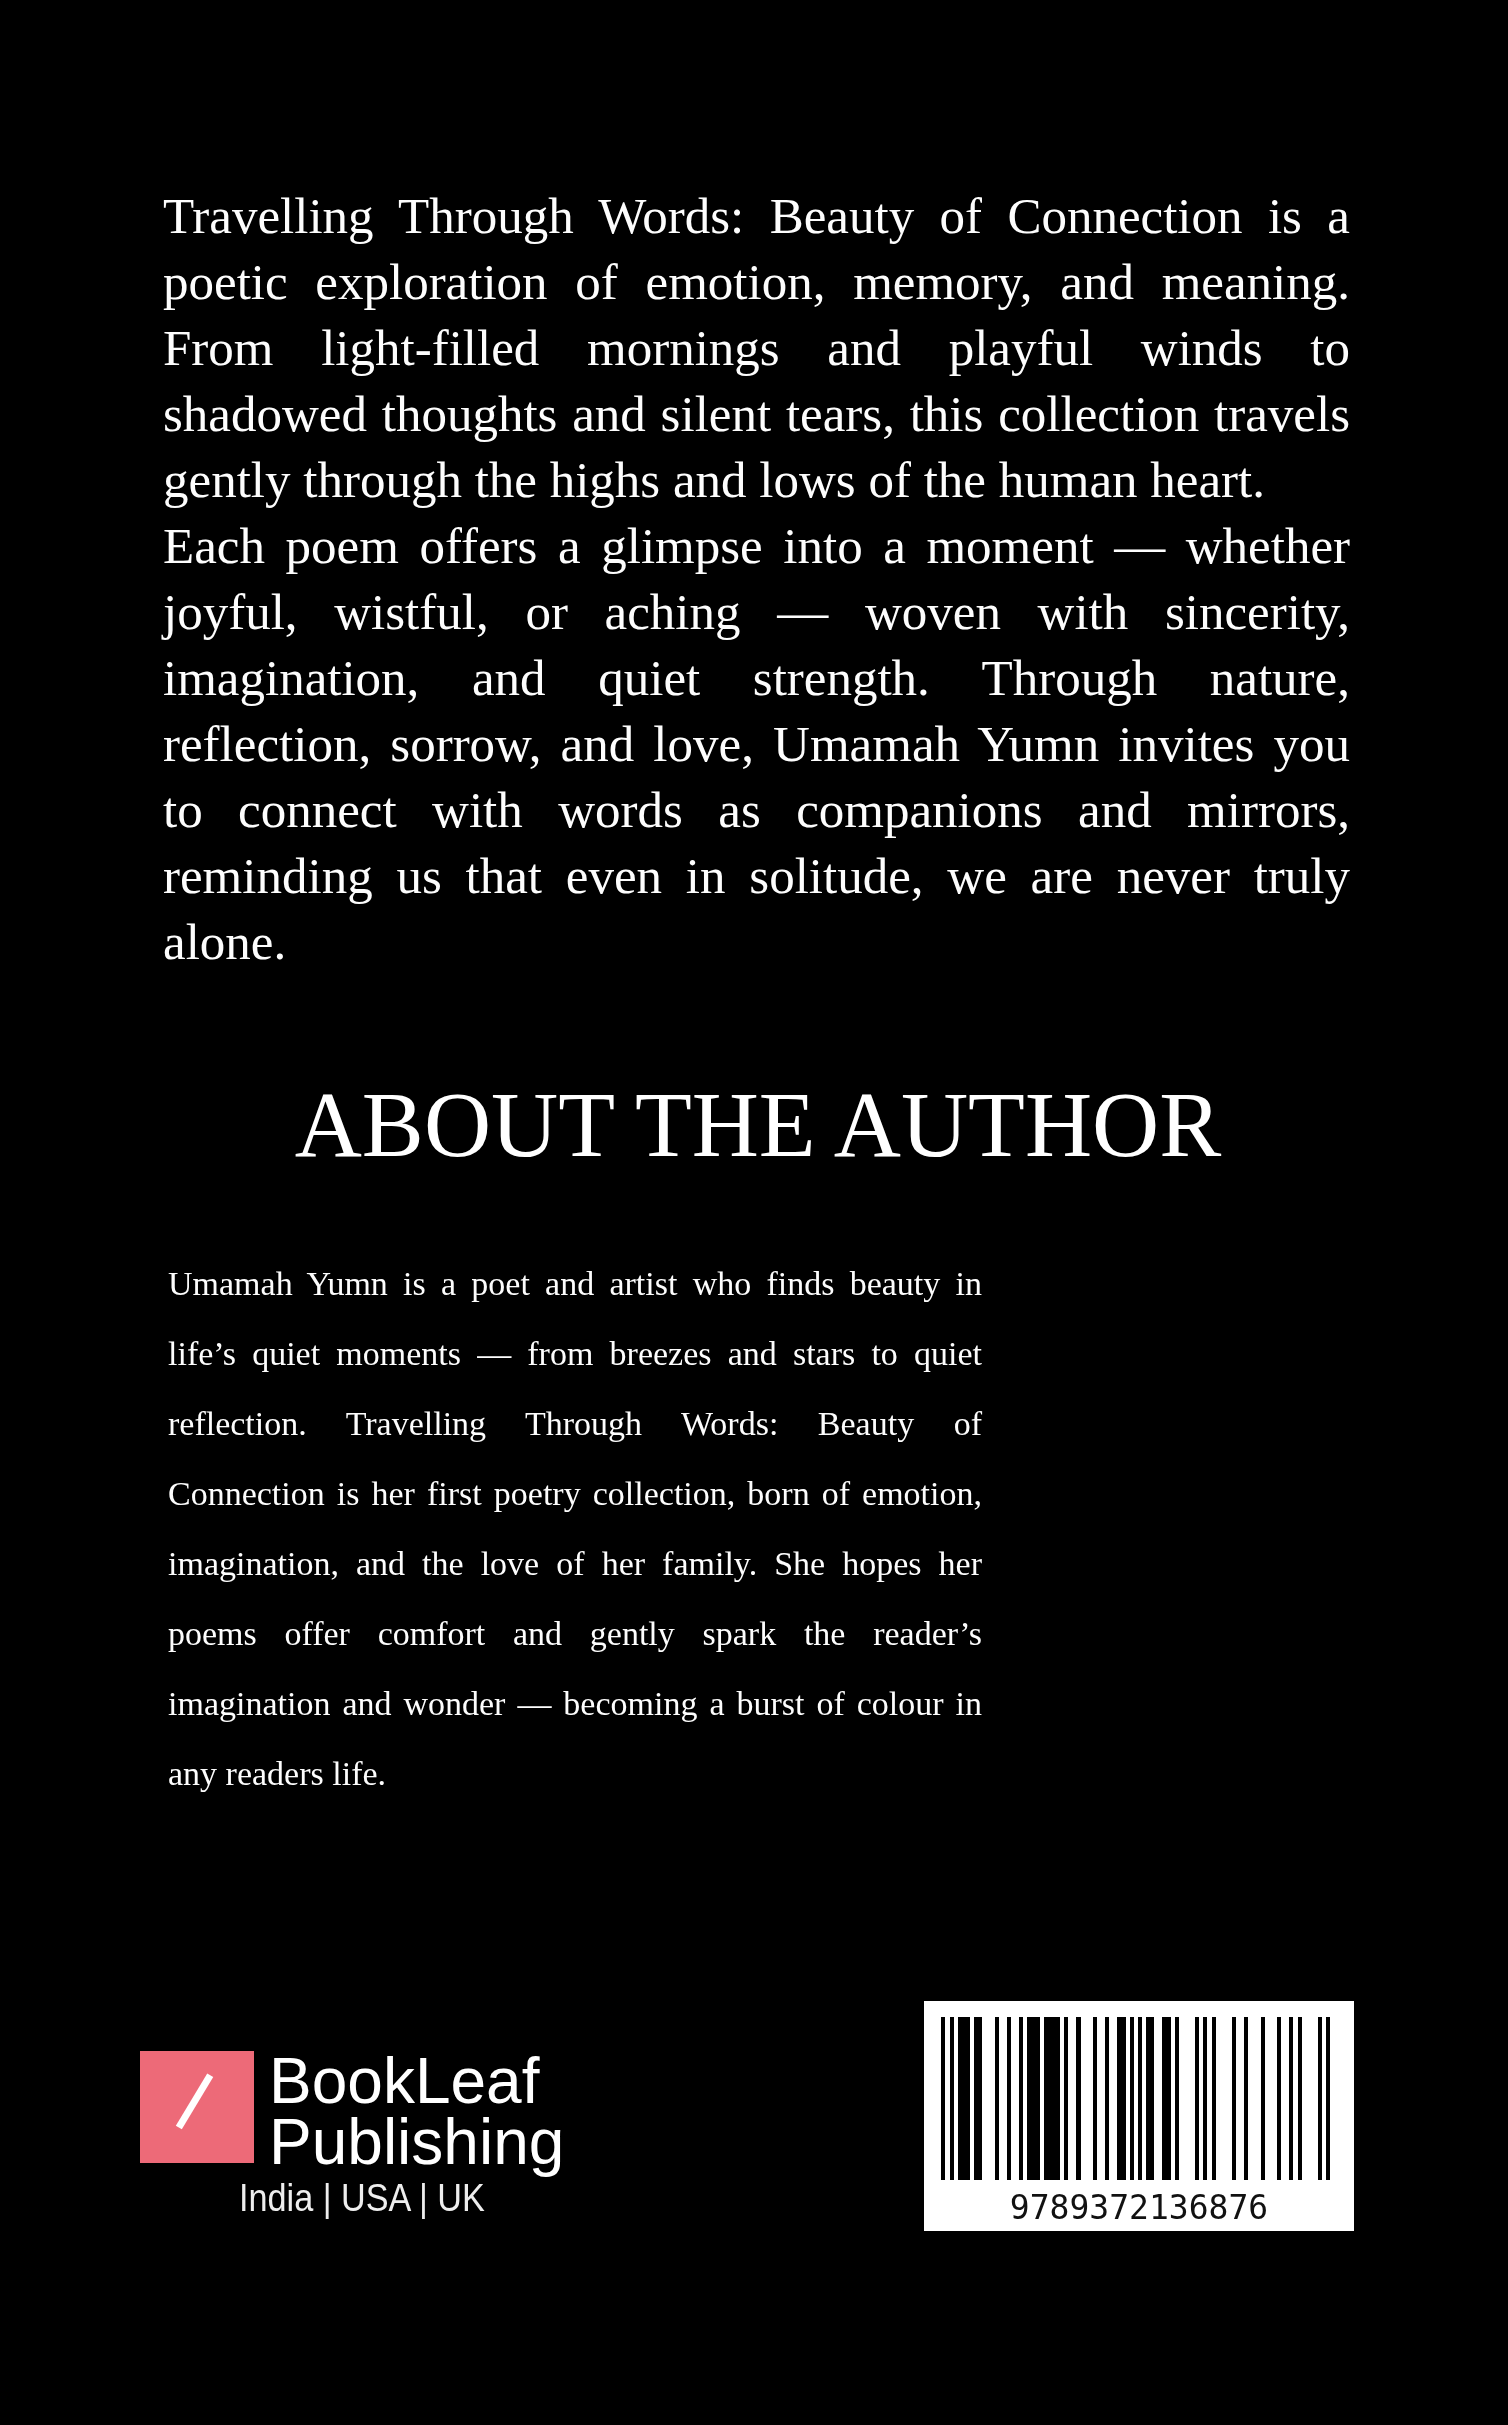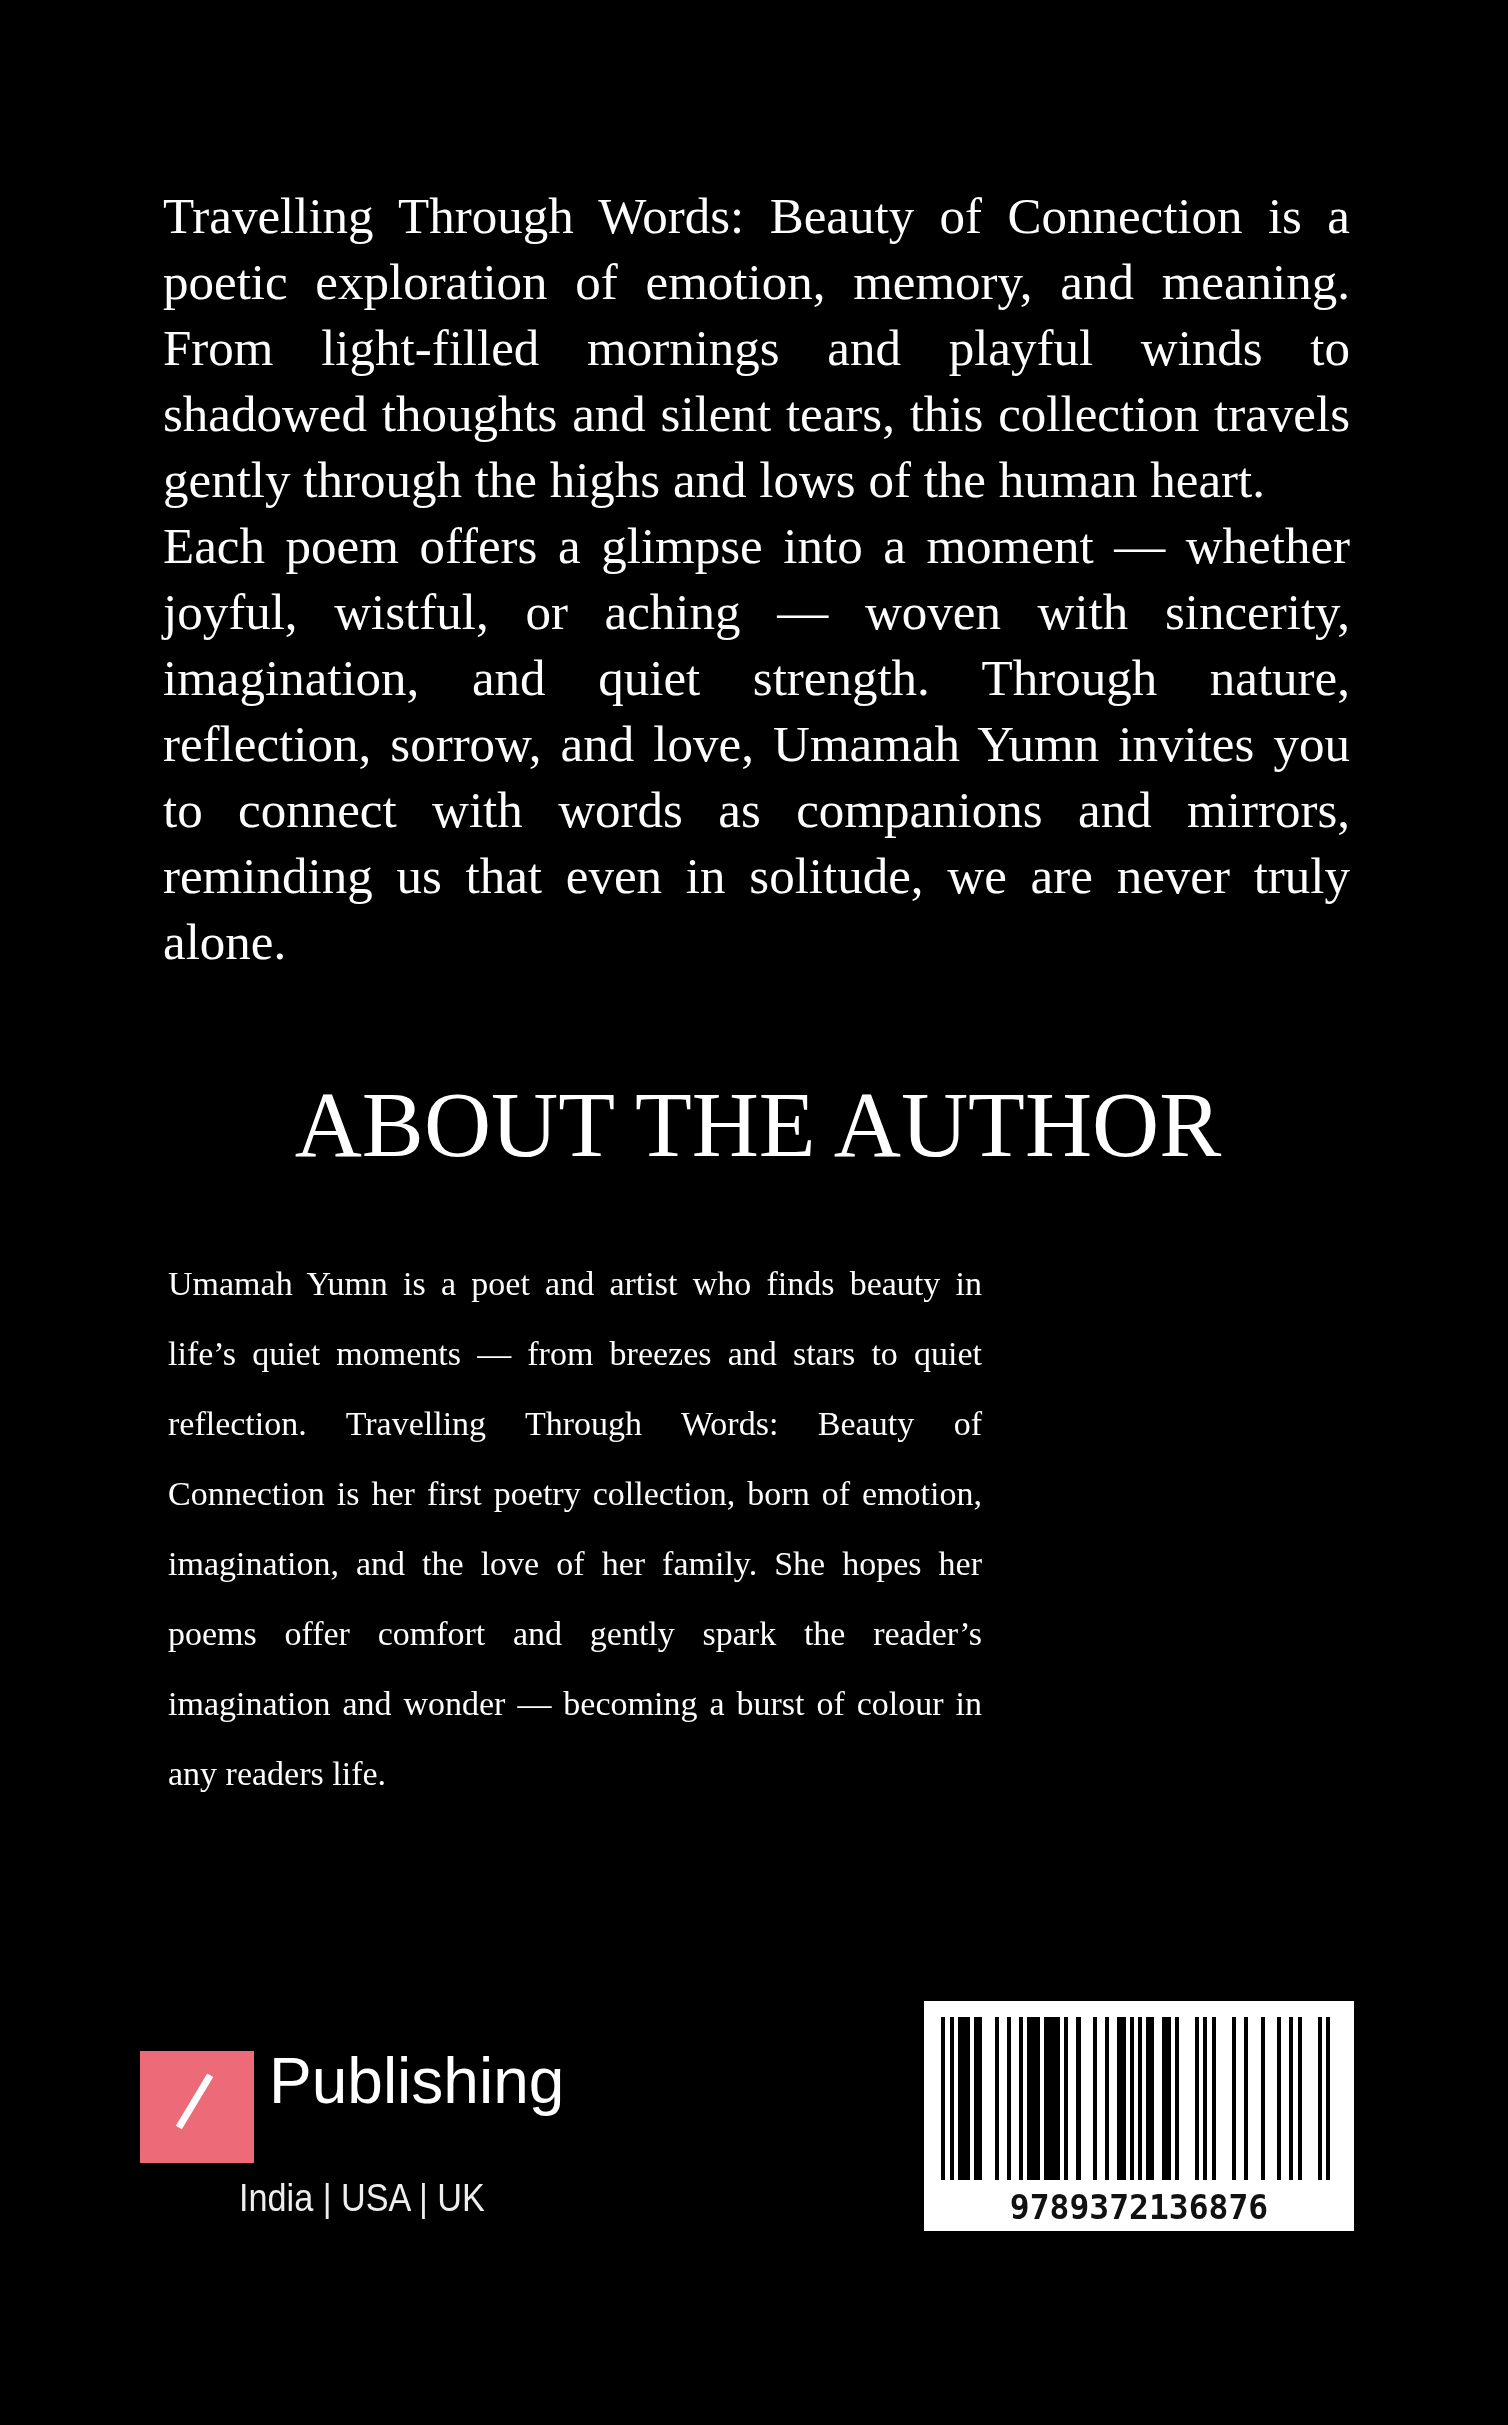--- a/index.html
+++ b/index.html
@@ -100,21 +100,20 @@
   .barcode .bar.on  { background: #000000; }
   .barcode .bar.off { background: transparent; }
   .barcode .isbn {
     position: absolute;
     left: 0; top: 187px;
     width: 100%;
     text-align: center;
     font-family: "DejaVu Sans Mono", monospace;
     font-size: 33px;
     color: #111111;
-    font-weight: bold;
   }
 </style>
 </head>
 <body>
 
 <main>
 
   <section class="synopsis">
     <p>Travelling Through Words: Beauty of Connection is a poetic exploration of emotion, memory, and meaning. From light-filled mornings and playful winds to shadowed thoughts and silent tears, this collection travels gently through the highs and lows of the human heart.</p>
     <p>Each poem offers a glimpse into a moment — whether joyful, wistful, or aching — woven with sincerity, imagination, and quiet strength. Through nature, reflection, sorrow, and love, Umamah Yumn invites you to connect with words as companions and mirrors, reminding us that even in solitude, we are never truly alone.</p>
@@ -124,20 +123,21 @@
 
   <section class="bio">
     <p>Umamah Yumn is a poet and artist who finds beauty in life’s quiet moments — from breezes and stars to quiet reflection. Travelling Through Words: Beauty of Connection is her first poetry collection, born of emotion, imagination, and the love of her family. She hopes her poems offer comfort and gently spark the reader’s imagination and wonder —  becoming a burst of colour in any readers life.</p>
   </section>
 
   <div class="logo-square" style="background: rgb(237, 106, 120);">
     <div class="logo-slash"></div>
   </div>
 
   <div class="pub-name">
+    <div>BookLeaf</div>
     <div>Publishing</div>
   </div>
 
   <div class="regions">India | USA | UK</div>
 
   <div class="barcode">
     <div class="bars">
         <span class="bar on"></span>
         <span class="bar off"></span>
         <span class="bar on"></span>

